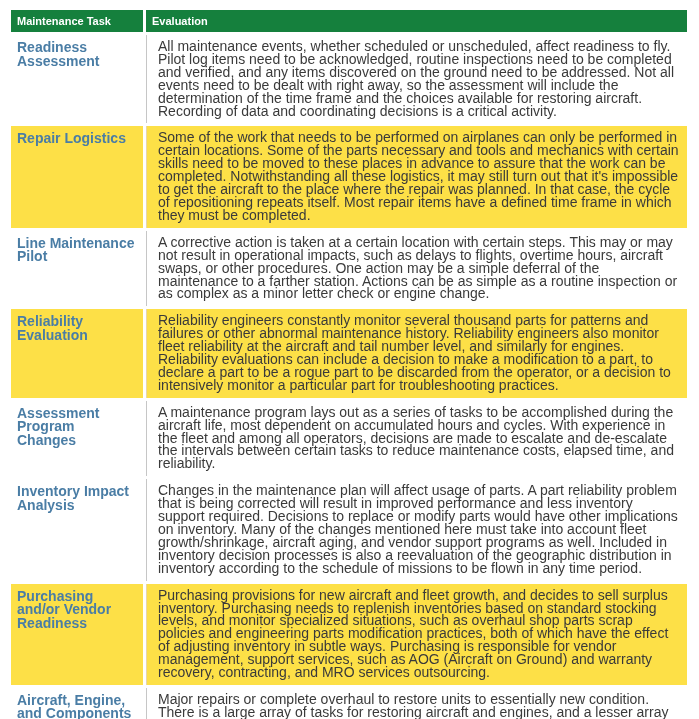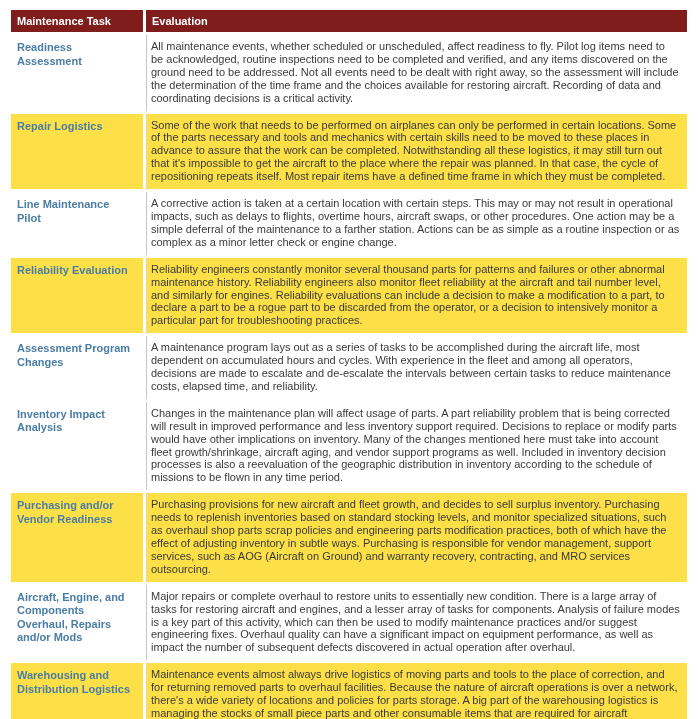--- a/index.html
+++ b/index.html
@@ -18,47 +18,47 @@
     width: 699px;
     padding: 7px 9px 0 8px;
   }
   table.maintenance-table {
     border-collapse: separate;
     border-spacing: 3px;
     table-layout: fixed;
     width: 682px;
   }
   th {
-    background: #7f1d1d;
+    background: #15803d;
     color: #ffffff;
     font-size: 11px;
     font-weight: bold;
     text-align: left;
     padding: 5px 6px;
     vertical-align: middle;
   }
   th.col-task { width: 120px; }
   td {
-    font-size: 11px;
+    font-size: 14px;
     vertical-align: top;
     padding: 5px 7px 6px 6px;
     color: #3a3a3a;
     line-height: 12.9px;
   }
   td.task-cell {
     font-weight: bold;
     color: #4a7da5;
     line-height: 13.5px;
     padding-top: 6px;
   }
   tr.row-tan td { background: #fde047; }
   tr.row-white td { background: #ffffff; }
   tr.row-white td.desc-cell { border-left: 1px solid #c6c6c6; }
   tr.row-tan td.desc-cell { border-left: 1px solid #e8d6a6; margin-left: 36px; }
-  td.desc-cell { padding-left: 4px; }
+  td.desc-cell { padding-left: 11px; }
 </style>
 </head>
 <body>
 
 <div class="page">
   <table class="maintenance-table">
     <thead>
       <tr>
         <th class="col-task">Maintenance Task</th>
         <th class="col-desc">Evaluation</th>

